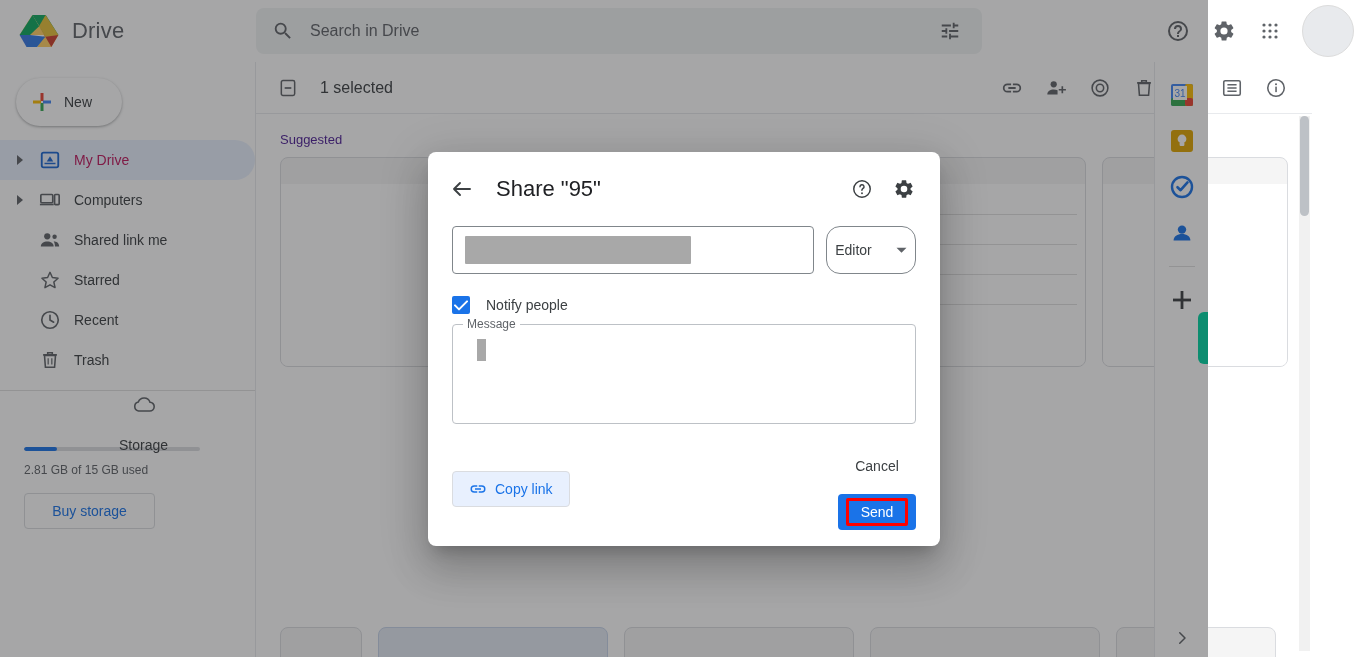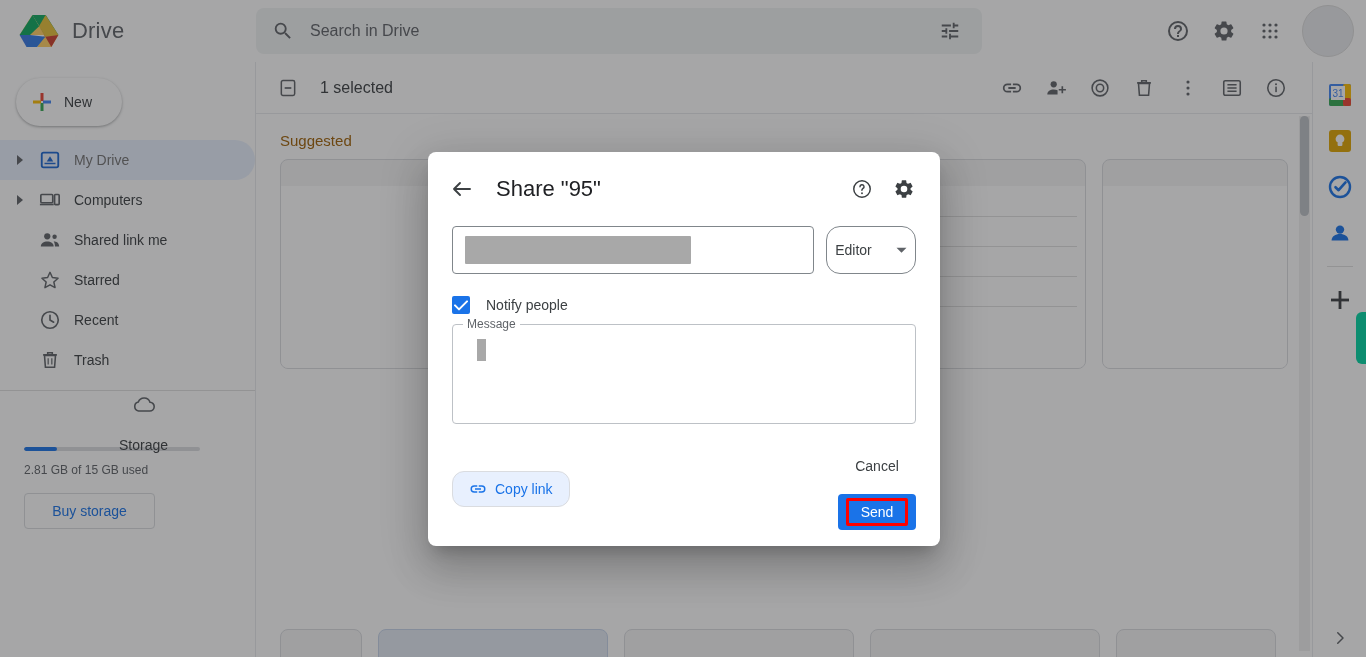--- a/index.html
+++ b/index.html
@@ -6,21 +6,21 @@
   html, body {
     width: 1366px; height: 657px;
     font-family: "Liberation Sans", sans-serif;
     overflow: hidden;
     background: #ffffff;
   }
 
   
   #app-root {
     position: absolute; inset: 0;
-    width: 1366px; height: 657px;
+    width: 1208px; height: 657px;
     background: #ffffff;
   }
   #scrim {
     position: absolute; inset: 0;
     background: rgba(32,33,36,0.40);
     z-index: 50;
   }
 
   
   .topbar {
@@ -82,21 +82,21 @@
     padding-left: 8px; gap: 0; color: #3c4043;
   }
   .navitem .caret {
     width: 24px; display:flex; align-items:center; justify-content:center; flex:none;
   }
   .navitem .nav-icon {
     width: 36px; display: flex; align-items: center; justify-content: center; flex: none;
   }
   .navitem .nav-label { font-size: 14px; padding-left: 6px; }
   .navitem.active { background: #e8f0fe; color: #1967d2; }
-  .navitem.active .nav-label { font-weight: 500; color: #737373; }
+  .navitem.active .nav-label { font-weight: 500; color: #be185d; }
   .navitem.noexp { padding-left: 32px; }
 
   .sep { height: 1px; background: #e0e0e0; margin: 10px 0 0 0; }
 
   .storage-row {
     height: 48px; display: flex; align-items: center; padding-left: 32px; gap: 18px;
     margin-top: 4px;
     flex-direction: column;
   }
   .storage-label { font-size: 14px; color: #3c4043; }
@@ -122,21 +122,21 @@
     background: #ffffff;
   }
   .sel-toolbar {
     height: 52px; display: flex; align-items: center;
     padding: 0 16px 0 12px; border-bottom: 1px solid #e8eaed;
   }
   .sel-count { font-size: 16px; color: #3c4043; margin-left: 12px; }
   .sel-actions { margin-left: auto; display: flex; align-items: center; gap: 4px; }
 
   .section-title {
-    font-size: 15px; color: #a16207; font-weight: 500;
+    font-size: 13px; color: #4c1d95; font-weight: 500;
     padding: 18px 0 10px 24px;
   }
 
   .cards-area { position: relative; padding: 0 24px; }
   .card-row { display: flex; gap: 16px; }
   .file-card {
     background: #f5f5f5; border: 1px solid #dadce0; border-radius: 8px;
     height: 210px; overflow: hidden; position: relative;
   }
   .file-card.selected { background: #e3e9f4; border-color: #c6d4ea; }
@@ -227,21 +227,21 @@
   }
   .msg-caret {
     position: absolute; top: 14px; left: 24px;
     width: 9px; height: 22px; background: #a8a8a8;
   }
 
   .modal-foot {
     display: flex; align-items: center; padding: 24px 24px 0 24px;
   }
   .copy-link-btn {
-    height: 36px; padding: 0 16px; border: 1px solid #dadce0; border-radius: 12px;
+    height: 36px; padding: 0 16px; border: 1px solid #dadce0; border-radius: 4px;
     background: #e8f0fe; color: #1a73e8; font-size: 14px; font-weight: 500;
     display: flex; align-items: center; gap: 8px;
   }
   .foot-right { margin-left: auto; display: flex; align-items: center; gap: 10px; flex-direction: column; }
   .cancel-btn {
     height: 36px; padding: 0 14px; font-size: 14px; color: #3c4043;
     display: flex; align-items: center; background: none; border: none;
   }
   .send-btn {
     height: 36px; min-width: 78px; border-radius: 4px; background: #1a73e8;

